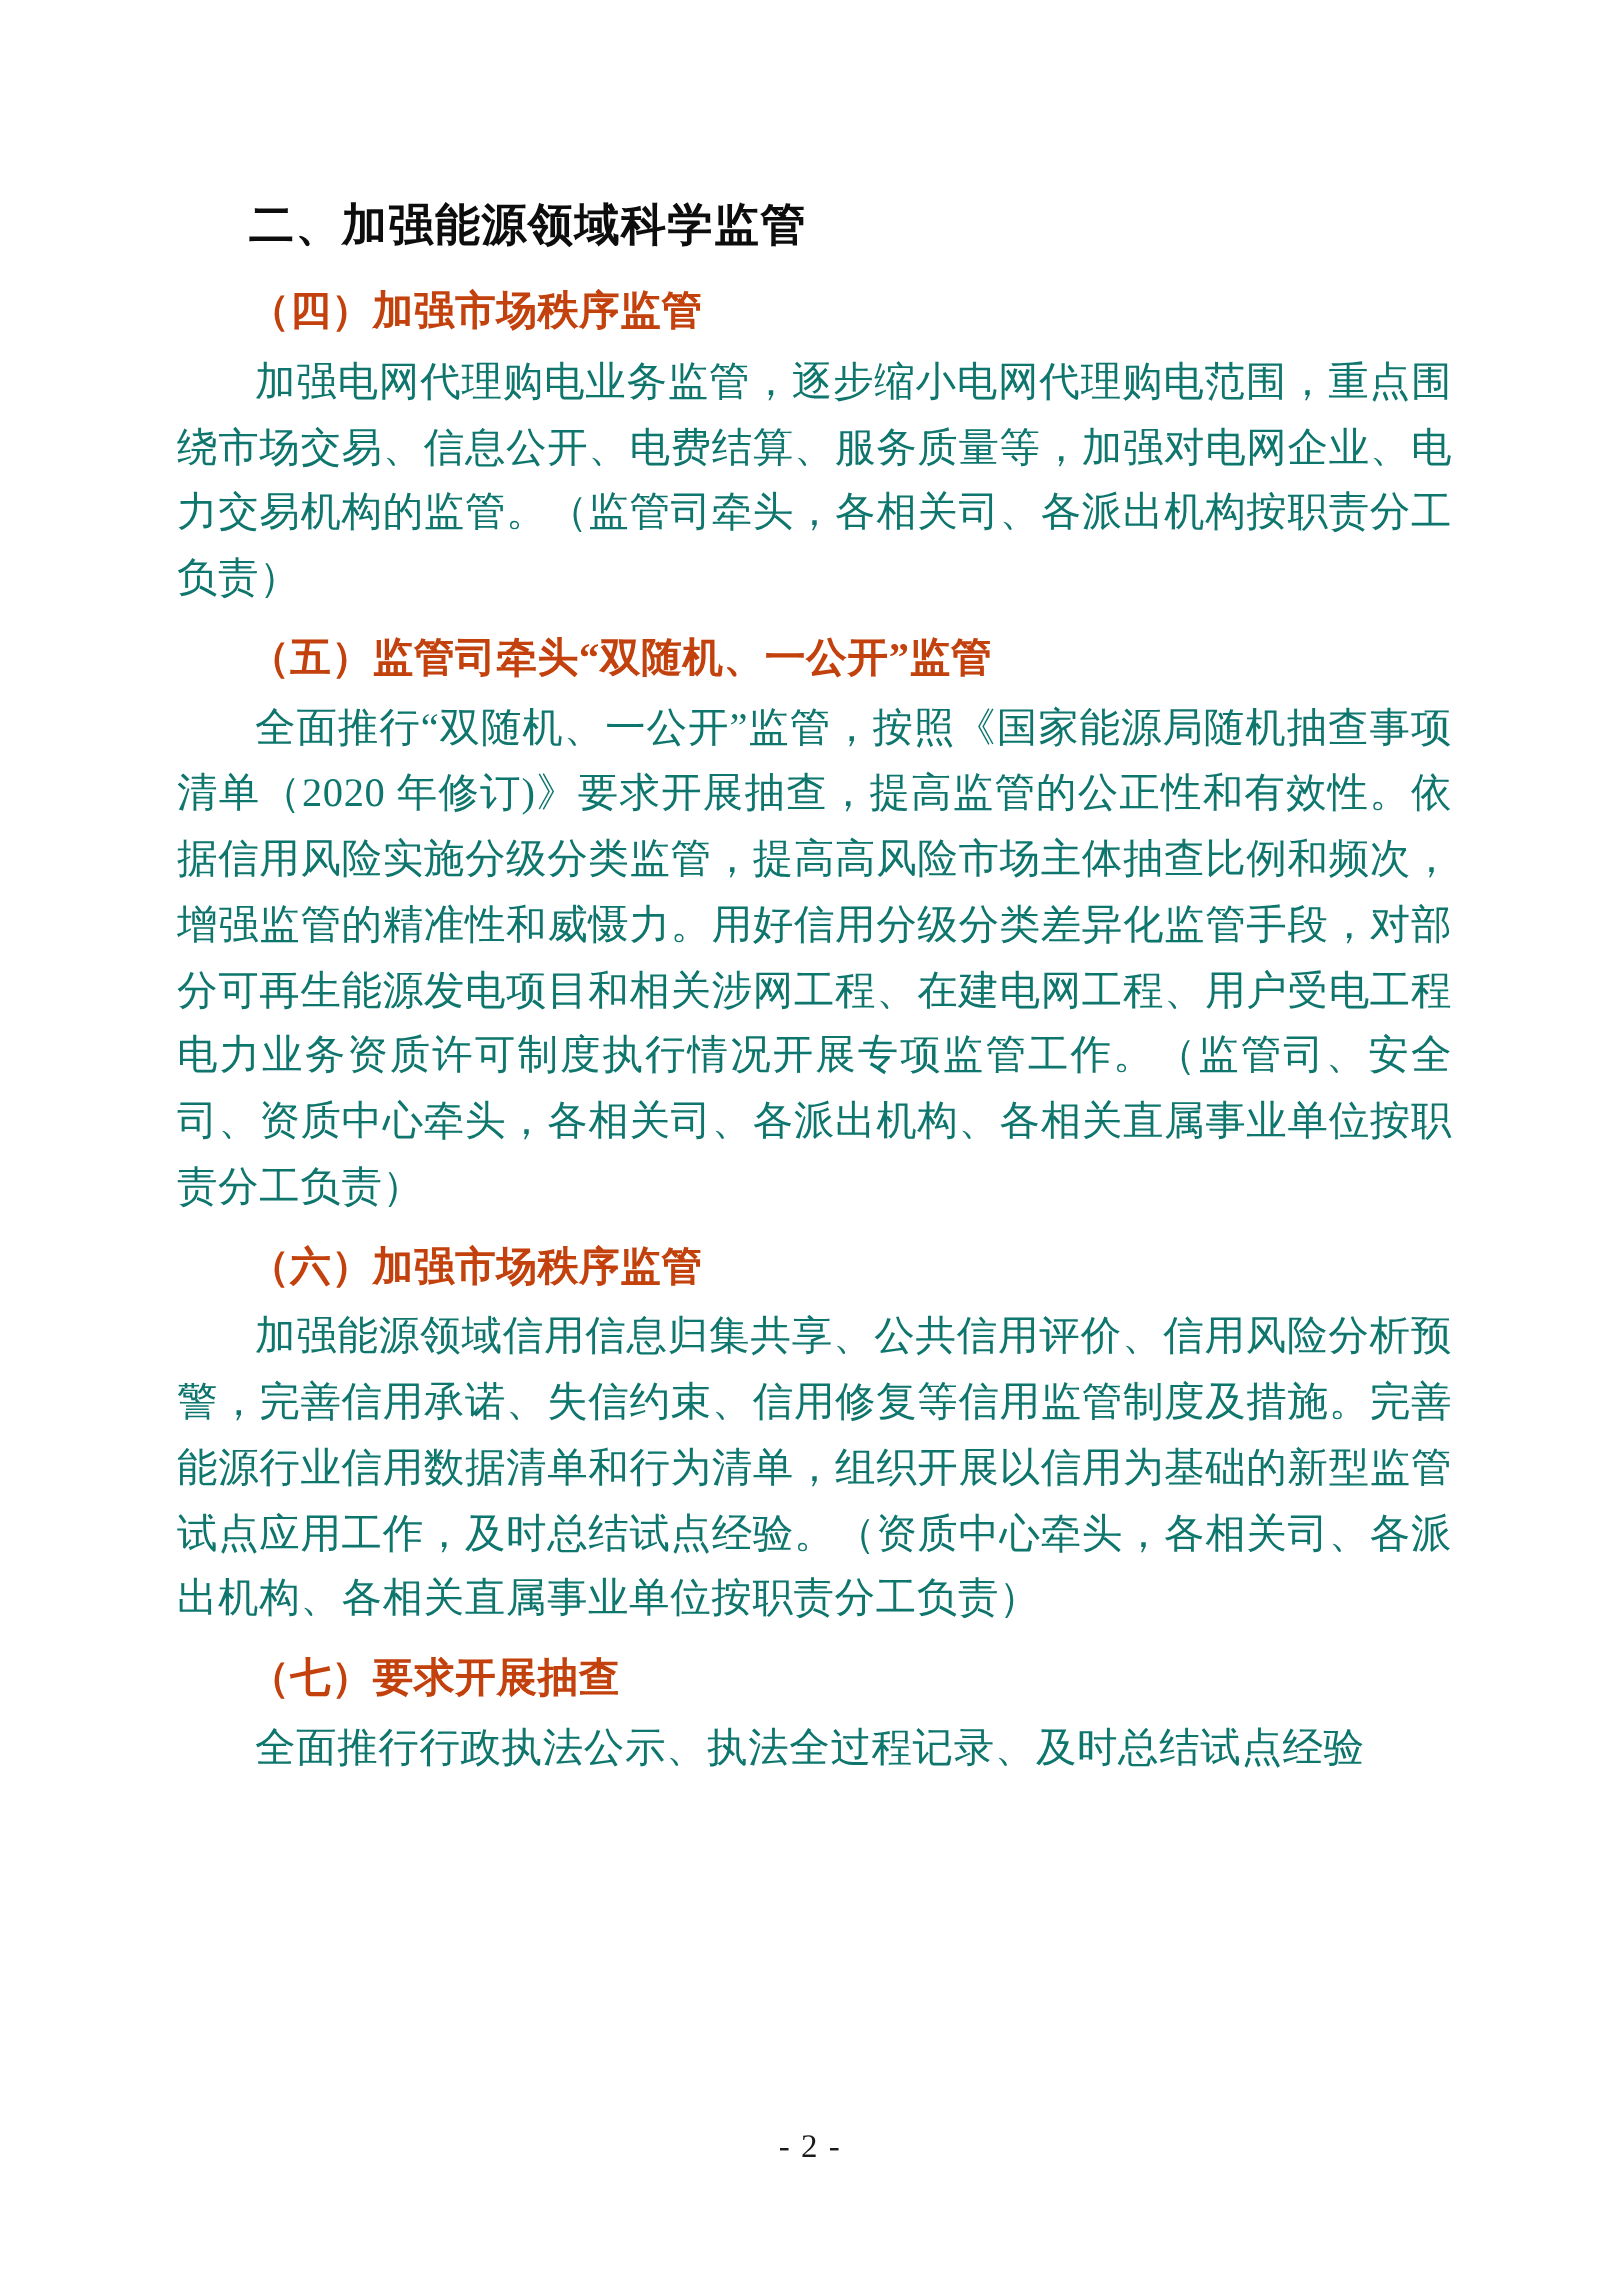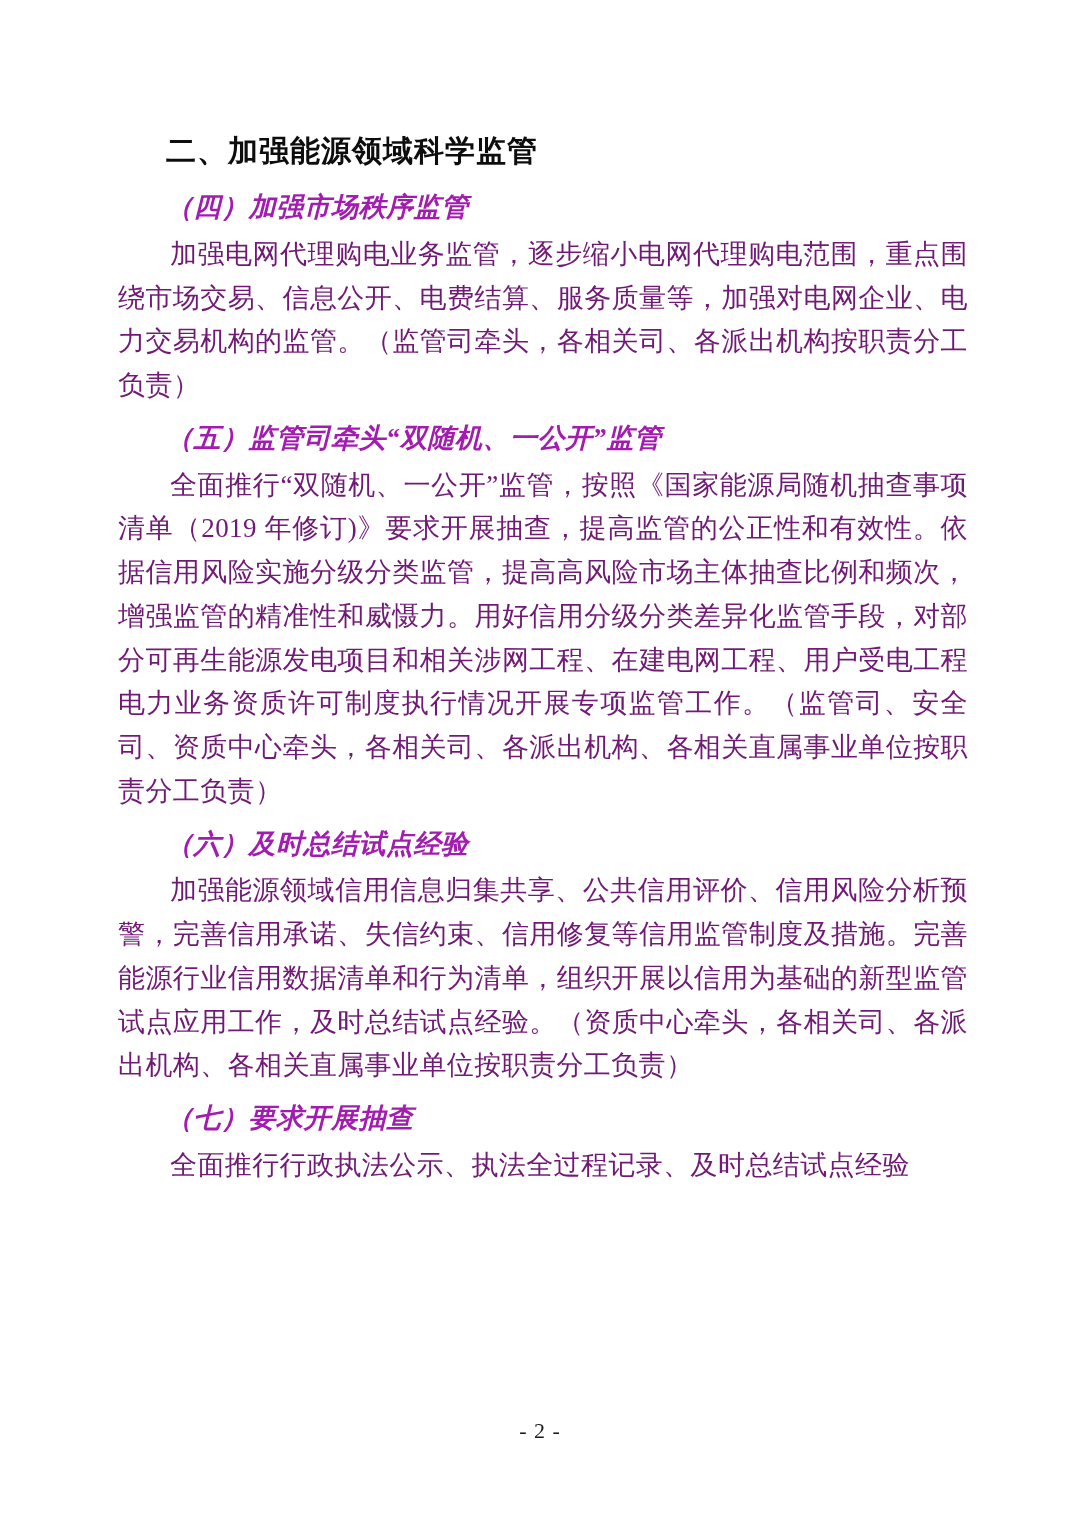--- a/index.html
+++ b/index.html
@@ -36,32 +36,31 @@
     margin: 0 0 14px 48px;
     line-height: 1.5;
     color: #0d0d0d;
   }
   .sec-title {
     font-size: 27px;
     font-weight: 600;
     margin: 10px 0 4px 48px;
     line-height: 1.55;
     letter-spacing: 0.5px;
-    color: #a21caf;
-    font-style: italic;
+    color: #c2410c;
   }
   .para {
     font-size: 27px;
     line-height: 1.62;
     margin: 0 0 4px 0;
     text-indent: 52px;
     text-align: justify;
     text-justify: inter-ideograph;
     letter-spacing: 0.4px;
-    color: #701a75;
+    color: #0f766e;
   }
   .page-number {
     position: absolute;
     left: 0;
     top: 1418px;
     width: 1080px;
     text-align: center;
     font-size: 22px;
     color: #1a1a1a;
     letter-spacing: 1px;
@@ -72,23 +71,23 @@
 
 <div class="page">
   <div class="content">
 
     <h2 class="doc-heading">二、加强能源领域科学监管</h2>
 
     <h3 class="sec-title">（四）加强市场秩序监管</h3>
     <p class="para">加强电网代理购电业务监管，逐步缩小电网代理购电范围，重点围绕市场交易、信息公开、电费结算、服务质量等，加强对电网企业、电力交易机构的监管。（监管司牵头，各相关司、各派出机构按职责分工负责）</p>
 
     <h3 class="sec-title">（五）监管司牵头“双随机、一公开”监管</h3>
-    <p class="para">全面推行“双随机、一公开”监管，按照《国家能源局随机抽查事项清单（2019 年修订)》要求开展抽查，提高监管的公正性和有效性。依据信用风险实施分级分类监管，提高高风险市场主体抽查比例和频次，增强监管的精准性和威慑力。用好信用分级分类差异化监管手段，对部分可再生能源发电项目和相关涉网工程、在建电网工程、用户受电工程电力业务资质许可制度执行情况开展专项监管工作。（监管司、安全司、资质中心牵头，各相关司、各派出机构、各相关直属事业单位按职责分工负责）</p>
+    <p class="para">全面推行“双随机、一公开”监管，按照《国家能源局随机抽查事项清单（2020 年修订)》要求开展抽查，提高监管的公正性和有效性。依据信用风险实施分级分类监管，提高高风险市场主体抽查比例和频次，增强监管的精准性和威慑力。用好信用分级分类差异化监管手段，对部分可再生能源发电项目和相关涉网工程、在建电网工程、用户受电工程电力业务资质许可制度执行情况开展专项监管工作。（监管司、安全司、资质中心牵头，各相关司、各派出机构、各相关直属事业单位按职责分工负责）</p>
 
-    <h3 class="sec-title">（六）及时总结试点经验</h3>
+    <h3 class="sec-title">（六）加强市场秩序监管</h3>
     <p class="para">加强能源领域信用信息归集共享、公共信用评价、信用风险分析预警，完善信用承诺、失信约束、信用修复等信用监管制度及措施。完善能源行业信用数据清单和行为清单，组织开展以信用为基础的新型监管试点应用工作，及时总结试点经验。（资质中心牵头，各相关司、各派出机构、各相关直属事业单位按职责分工负责）</p>
 
     <h3 class="sec-title">（七）要求开展抽查</h3>
     <p class="para">全面推行行政执法公示、执法全过程记录、及时总结试点经验</p>
 
   </div>
 
   <div class="page-number">- 2 -</div>
 </div>
 

